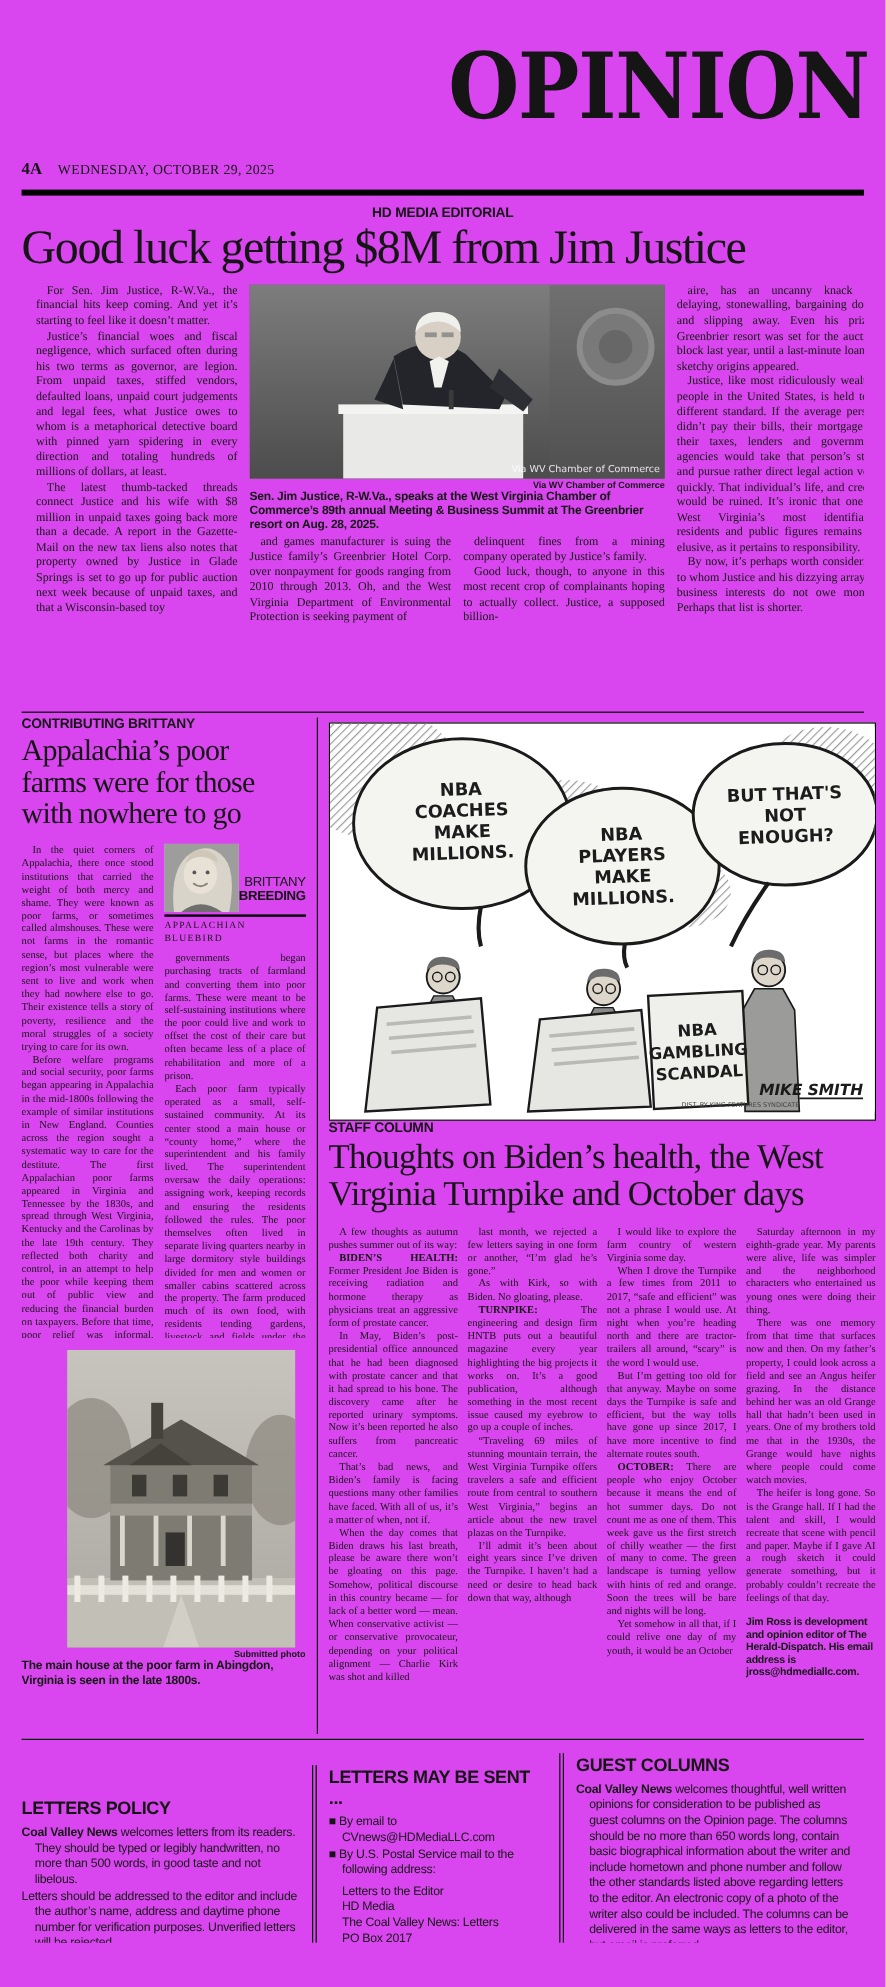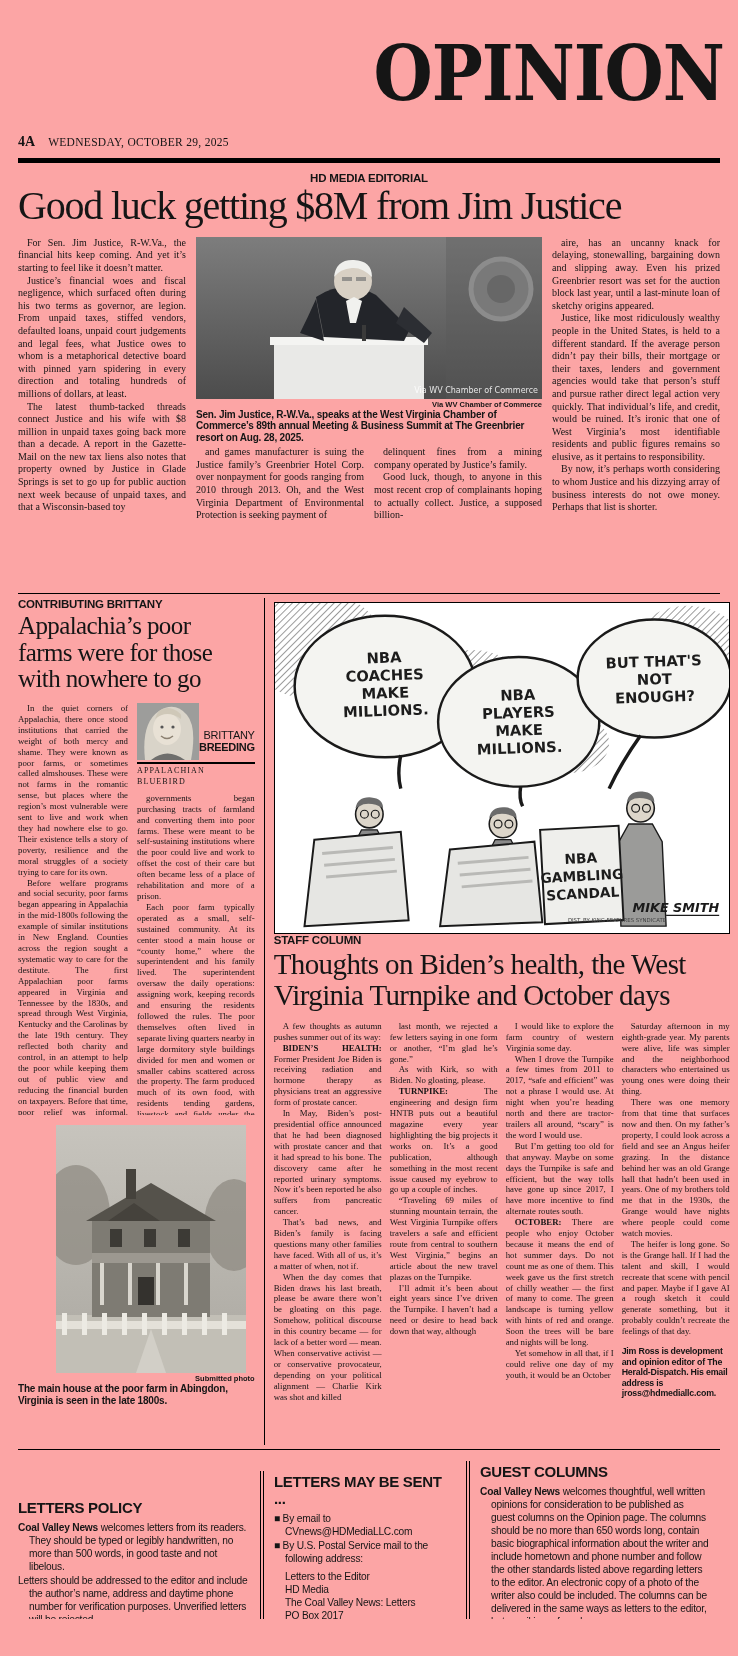--- a/index.html
+++ b/index.html
@@ -1,33 +1,33 @@
 <!DOCTYPE html>
 <html><head>
 <meta charset="utf-8">
 <style>
   html,body{margin:0;padding:0;background:#e8e8e6;}
-  .page{width:738px;min-height:1656px;margin:0 auto;background:#fca5a5;color:#151515;
+  .page{width:738px;min-height:1656px;margin:0 auto;background:#d946ef;color:#151515;
         font-family:"Liberation Serif",serif;box-sizing:border-box;padding:6px 18px 0 18px;overflow:hidden;}
   
   .masthead{position:relative;height:150px;}
   .opinion{position:absolute;right:-4px;top:22px;font-family:"DejaVu Serif",serif;font-size:68px;
            font-weight:bold;letter-spacing:-1px;transform:scaleY(1.12);transform-origin:top right;}
   .folio{position:absolute;left:0;bottom:6px;font-size:12px;}
   .folio b{font-size:14px;margin-right:10px;}
   .folio .date{font-family:"Liberation Serif",serif;font-size:11.5px;letter-spacing:.3px;}
   .black-bar{height:5px;background:#000;margin-top:2px;}
   .rule{height:1px;background:#000;margin:4px 0;}
   
   .kicker{font-family:Liberation Sans, sans-serif;font-weight:bold;font-size:11.5px;letter-spacing:-.2px;}
   .kicker.center{text-align:center;margin:9px 0 2px;}
   .main-head{font-size:40px;font-weight:normal;letter-spacing:-1.2px;margin:2px 0 10px;line-height:1.02;}
   .sub-head{font-weight:normal;letter-spacing:-.6px;margin:3px 0 10px;line-height:1.07;}
   
-  .ed-row{display:flex;gap:10px;height:352px;overflow:hidden;}
+  .ed-row{display:flex;gap:10px;height:352px;overflow:hidden;margin-left:12px;}
   .ncol p{margin:0;text-indent:9px;text-align:justify;}
   .ed-col{flex:0 0 168px;font-size:10px;line-height:12.6px;}
   .ed-mid{flex:0 0 346px;}
   .mid-row{display:flex;gap:10px;margin-top:3px;}
   .mid-col{flex:0 0 168px;font-size:10px;line-height:12.6px;}
   .photo-frame{width:346px;height:162px;overflow:hidden;background:#666;}
   .credit{font-family:"Liberation Sans",sans-serif;font-weight:bold;font-size:7.5px;text-align:right;margin-top:1px;}
   .caption{font-family:"Liberation Sans",sans-serif;font-weight:bold;font-size:10px;line-height:11.5px;letter-spacing:-.2px;}
   
   .lower{display:flex;margin-top:2px;}

